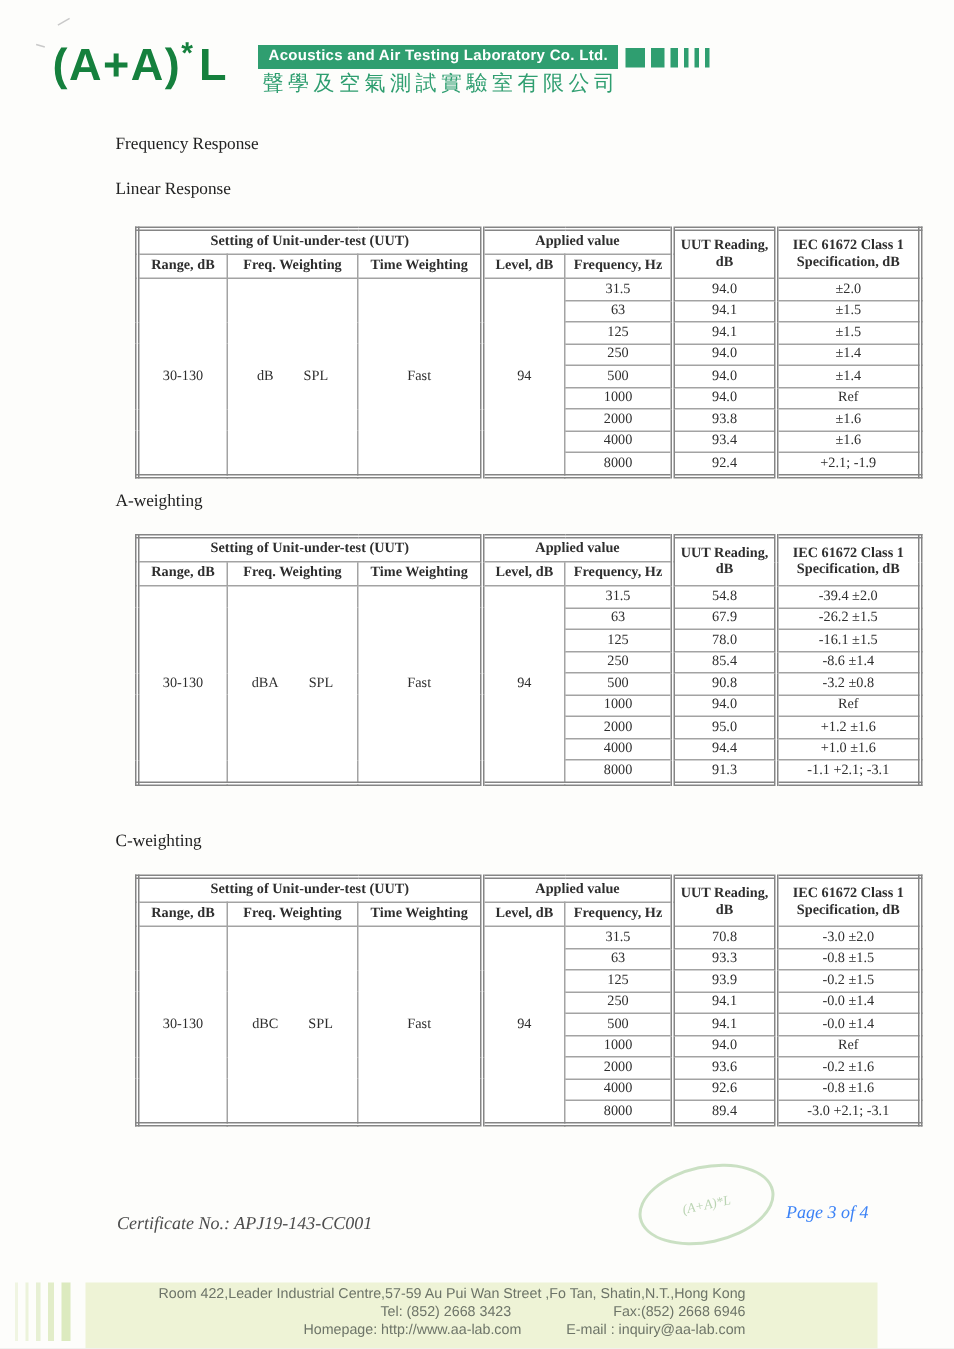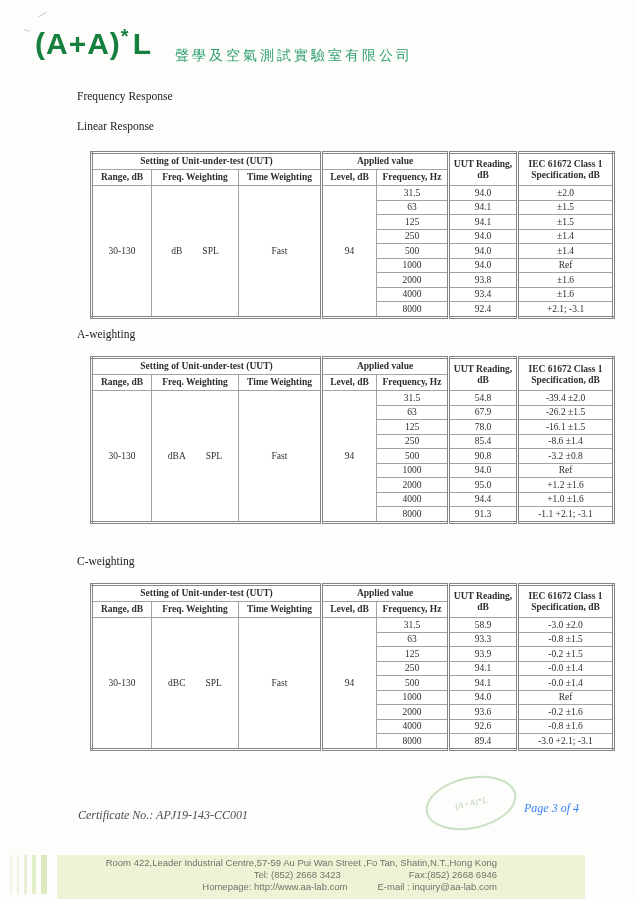--- a/index.html
+++ b/index.html
@@ -77,20 +77,31 @@
 </head>
 <body>
 
 <div class="page">
 
   <div class="scan-mark m1"></div>
   <div class="scan-mark m2"></div>
 
   <div class="logo" style="color:#15803d;">
     <span>(A+A)</span><span class="star">*</span><span class="el">L</span>
+  </div>
+  <div class="band-row">
+    <div class="band" style="background:#2f9e70;">Acoustics and Air Testing Laboratory Co. Ltd.</div>
+    <div class="bars">
+      <span style="width:13px;background:#2f9e70;"></span>
+      <span style="width:9px;background:#2f9e70;"></span>
+      <span style="width:5px;background:#2f9e70;"></span>
+      <span style="width:3px;background:#2f9e70;"></span>
+      <span style="width:3px;background:#2f9e70;"></span>
+      <span style="width:3px;background:#2f9e70;"></span>
+    </div>
   </div>
   <div class="cn" style="color:#2f9e70;">聲學及空氣測試實驗室有限公司</div>
 
   <div class="sec sec-frequency">Frequency Response</div>
   <div class="sec sec-linear">Linear Response</div>
   <div class="sec sec-aweight">A-weighting</div>
   <div class="sec sec-cweight">C-weighting</div>
 
   <table class="doc-table t1">
     <colgroup>
@@ -162,21 +173,21 @@
           <td class="gl">±1.6</td>
         </tr>
     <tr>
           <td>4000</td>
           <td class="gl">93.4</td>
           <td class="gl">±1.6</td>
         </tr>
     <tr>
           <td>8000</td>
           <td class="gl">92.4</td>
-          <td class="gl">+2.1; -3.1</td>
+          <td class="gl">+2.1; -1.9</td>
         </tr>
   </tbody>
     </table>
 
   <table class="doc-table t2">
     <colgroup>
         <col style="width:60px">
         <col style="width:87px">
         <col style="width:83px">
         <col style="width:55px">
@@ -285,21 +296,21 @@
       <th>Time Weighting</th>
       <th class="gl">Level, dB</th>
       <th>Frequency, Hz</th>
     </tr>
     <tr>
       <td rowspan="9">30-130</td>
       <td rowspan="9"><span>dBC</span><span class="fw-gap"></span><span>SPL</span></td>
       <td rowspan="9">Fast</td>
       <td rowspan="9" class="gl">94</td>
       <td>31.5</td>
-      <td class="gl">58.9</td>
+      <td class="gl">70.8</td>
       <td class="gl">-3.0 ±2.0</td>
     </tr>
     <tr>
           <td>63</td>
           <td class="gl">93.3</td>
           <td class="gl">-0.8 ±1.5</td>
         </tr>
     <tr>
           <td>125</td>
           <td class="gl">93.9</td>

